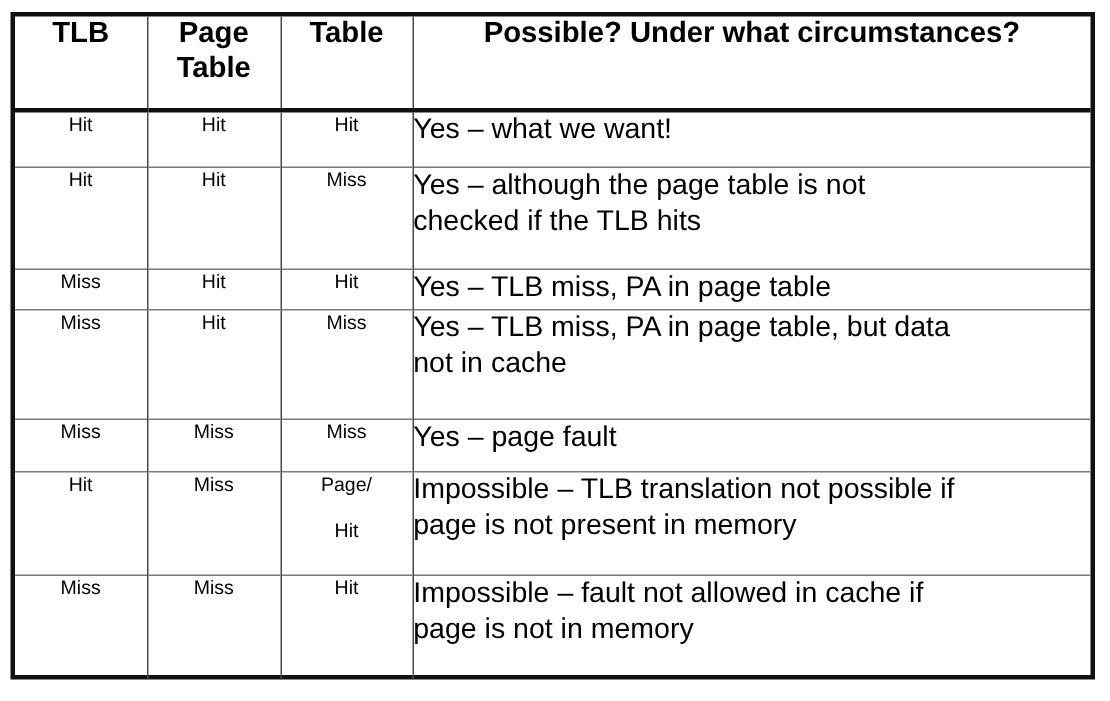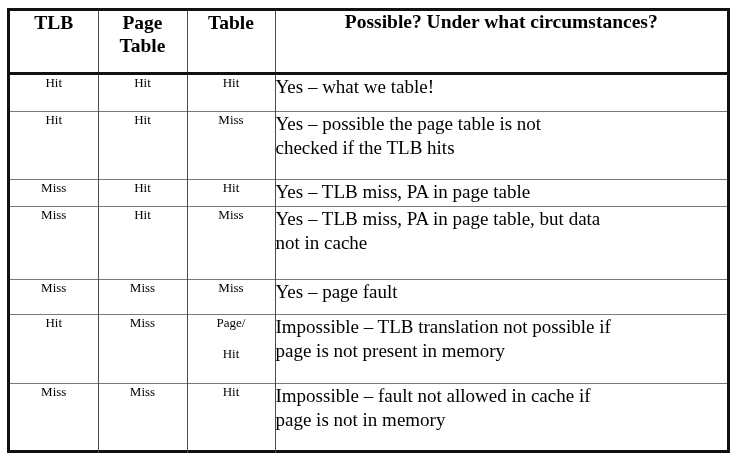--- a/index.html
+++ b/index.html
@@ -31,21 +31,20 @@
     box-sizing: border-box;
     border: 3px solid #111111;
     background: #ffffff;
   }
 
   table.vm-table {
     width: 100%;
     height: 100%;
     border-collapse: collapse;
     table-layout: fixed;
-    font-family: Liberation Serif, serif;
   }
 
   table.vm-table col.c-tlb   { width: 88px; }
   table.vm-table col.c-pt    { width: 89px; }
   table.vm-table col.c-cache { width: 88px; }
   table.vm-table col.c-desc  { width: auto; }
 
   table.vm-table th,
   table.vm-table td {
     border-left: 1.5px solid #4a4a4a;
@@ -133,28 +132,28 @@
           <th class="cell-head-desc">Possible?  Under what circumstances?</th>
         </tr>
       </thead>
 
       <tbody>
 
         <tr class="r-h38 first-body-row">
           <td class="cell-flag">Hit</td>
           <td class="cell-flag">Hit</td>
           <td class="cell-flag">Hit</td>
-          <td class="cell-desc">Yes – what we table!</td>
+          <td class="cell-desc">Yes – what we want!</td>
         </tr>
 
         <tr class="r-h68">
           <td class="cell-flag">Hit</td>
           <td class="cell-flag">Hit</td>
           <td class="cell-flag">Miss</td>
-          <td class="cell-desc">Yes – possible the page table is not
+          <td class="cell-desc">Yes – although the page table is not
 checked if the TLB hits</td>
         </tr>
 
         <tr class="r-h27">
           <td class="cell-flag">Miss</td>
           <td class="cell-flag">Hit</td>
           <td class="cell-flag">Hit</td>
           <td class="cell-desc">Yes – TLB miss, PA in page table</td>
         </tr>
 

